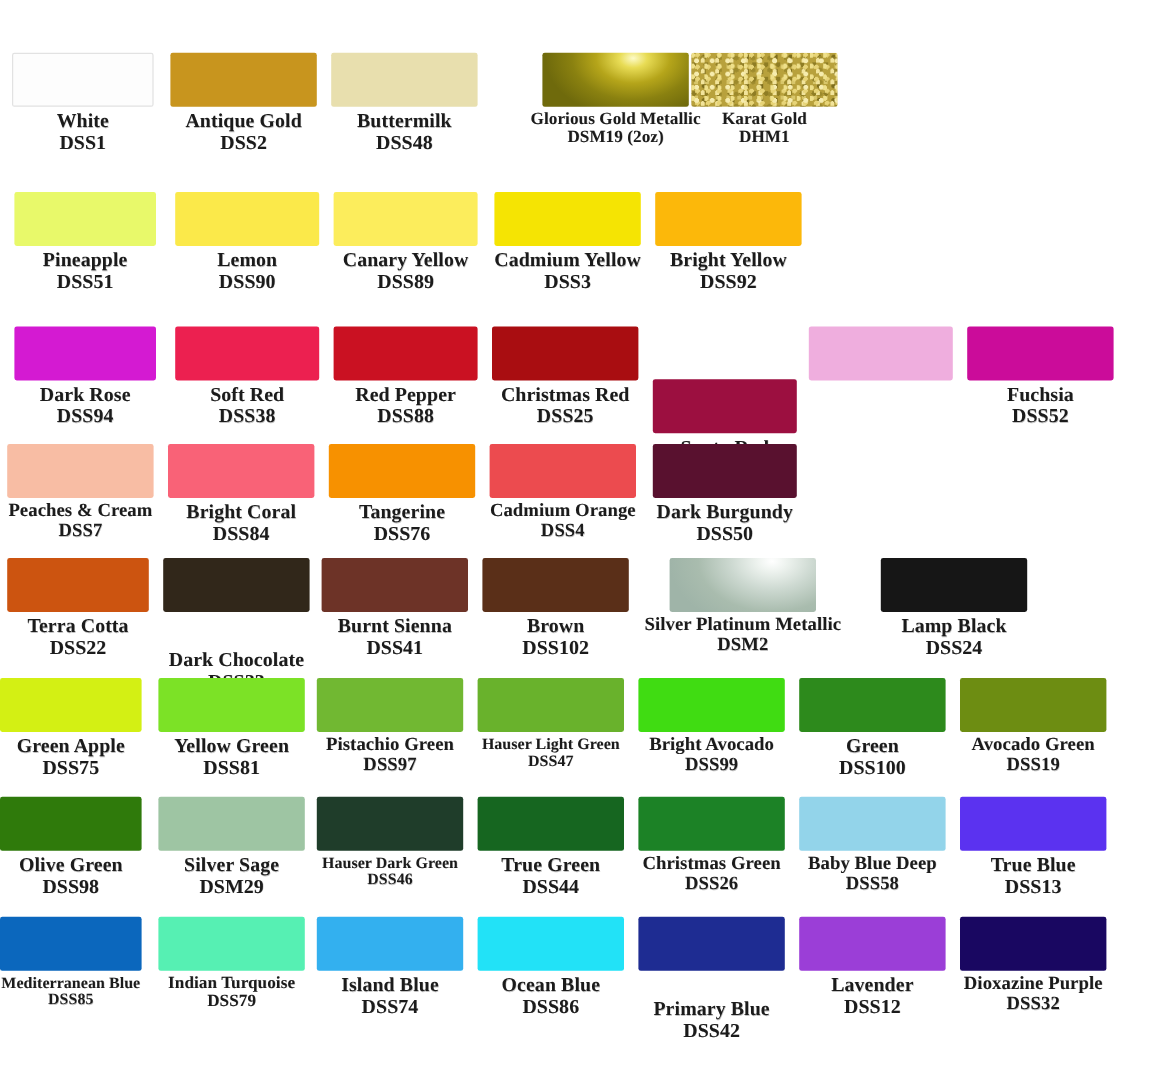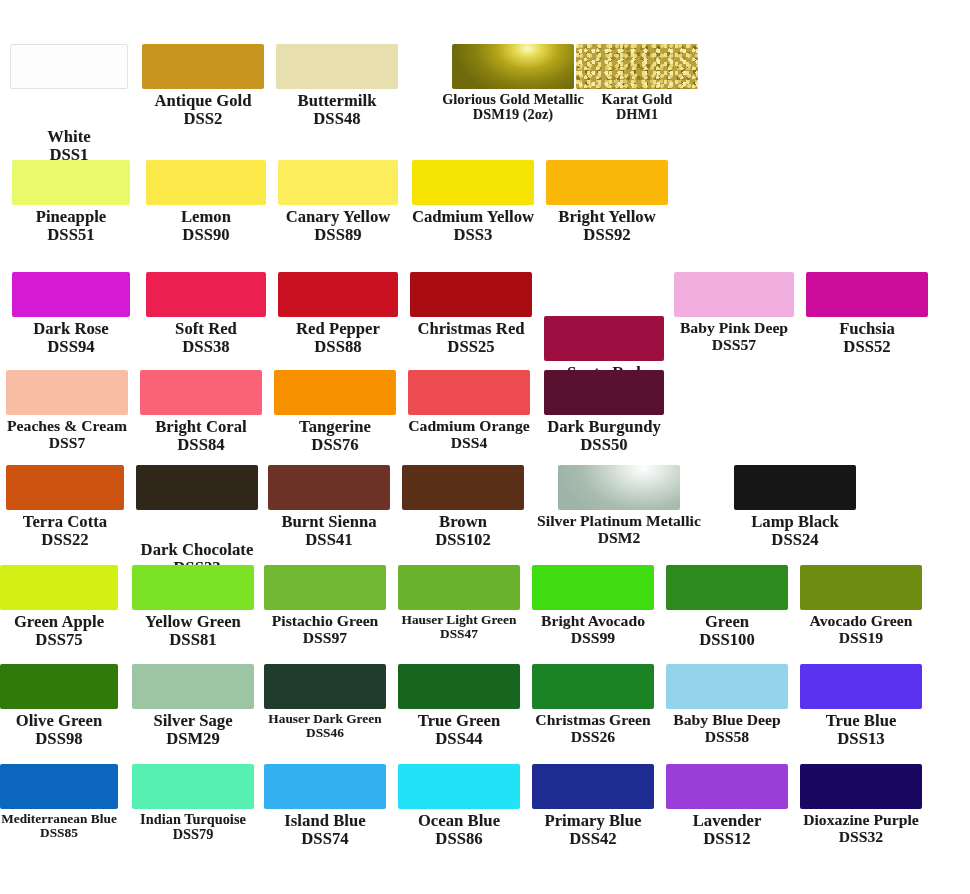--- a/index.html
+++ b/index.html
@@ -50,21 +50,21 @@
   .fs16 .caption { font-size: 16.5px; }
   .fs15 .caption { font-size: 15.5px; }
   .fs14 .caption { font-size: 14.2px; }
   .fs13 .caption { font-size: 13.2px; }
 </style>
 </head>
 <body>
 
 <div id="chart">
     <div class="row" style="position: absolute; left: 0px; top: 44px;">
-      <div class="cell fs16" style="position: absolute; left: 10px; width: 118px; gap: 36px;">
+      <div class="cell fs16" style="position: absolute; left: 10px; width: 118px;">
         <div class="swatch bordered" style="height: 45px;;background:#fdfdfd;"></div>
         <div class="caption">
           <span class="cname">White</span>
           <span class="ccode">DSS1</span>
         </div>
       </div>
       <div class="cell fs16" style="position: absolute; left: 142px; width: 122px;">
         <div class="swatch" style="height: 45px;;background:#c8951e;"></div>
         <div class="caption">
           <span class="cname">Antique Gold</span>
@@ -161,24 +161,20 @@
       </div>
       <div class="cell fs16" style="position: absolute; left: 544px; width: 120px; margin-top: 44px;">
         <div class="swatch" style="height: 45px;;background:#9c0f40;"></div>
         <div class="caption">
           <span class="cname">Santa Red</span>
           <span class="ccode">DSS77</span>
         </div>
       </div>
       <div class="cell fs15" style="position: absolute; left: 674px; width: 120px;">
         <div class="swatch" style="height: 45px;;background:#efaede;"></div>
-        <div class="caption">
-          <span class="cname">Baby Pink Deep</span>
-          <span class="ccode">DSS57</span>
-        </div>
       </div>
       <div class="cell fs16" style="position: absolute; left: 806px; width: 122px;">
         <div class="swatch" style="height: 45px;;background:#cb0c9a;"></div>
         <div class="caption">
           <span class="cname">Fuchsia</span>
           <span class="ccode">DSS52</span>
         </div>
       </div>
     </div>
     <div class="row" style="position: absolute; left: 0px; top: 370px;">
@@ -386,21 +382,21 @@
           <span class="ccode">DSS74</span>
         </div>
       </div>
       <div class="cell fs16" style="position: absolute; left: 398px; width: 122px;">
         <div class="swatch" style="height: 45px;;background:#22e2f7;"></div>
         <div class="caption">
           <span class="cname">Ocean Blue</span>
           <span class="ccode">DSS86</span>
         </div>
       </div>
-      <div class="cell fs16" style="position: absolute; left: 532px; width: 122px;">
+      <div class="cell fs16" style="position: absolute; left: 532px; width: 122px; gap: 20px;">
         <div class="swatch" style="height: 45px;;background:#1e2c92;"></div>
         <div class="caption">
           <span class="cname">Primary Blue</span>
           <span class="ccode">DSS42</span>
         </div>
       </div>
       <div class="cell fs16" style="position: absolute; left: 666px; width: 122px;">
         <div class="swatch" style="height: 45px;;background:#9b3ed7;"></div>
         <div class="caption">
           <span class="cname">Lavender</span>

